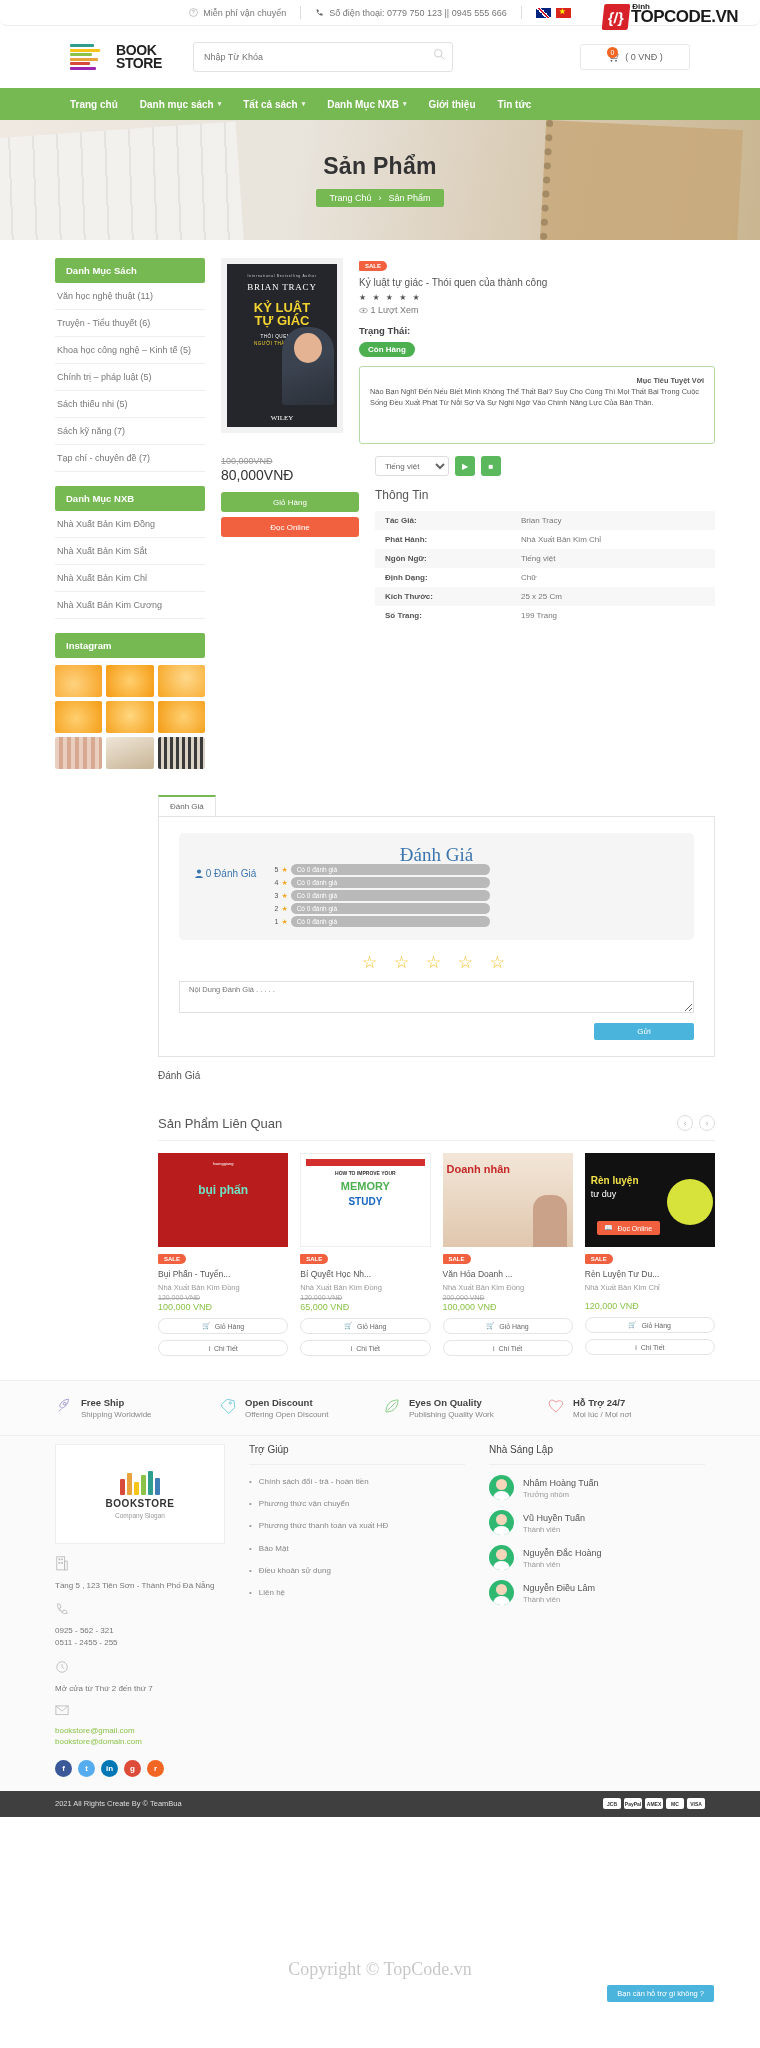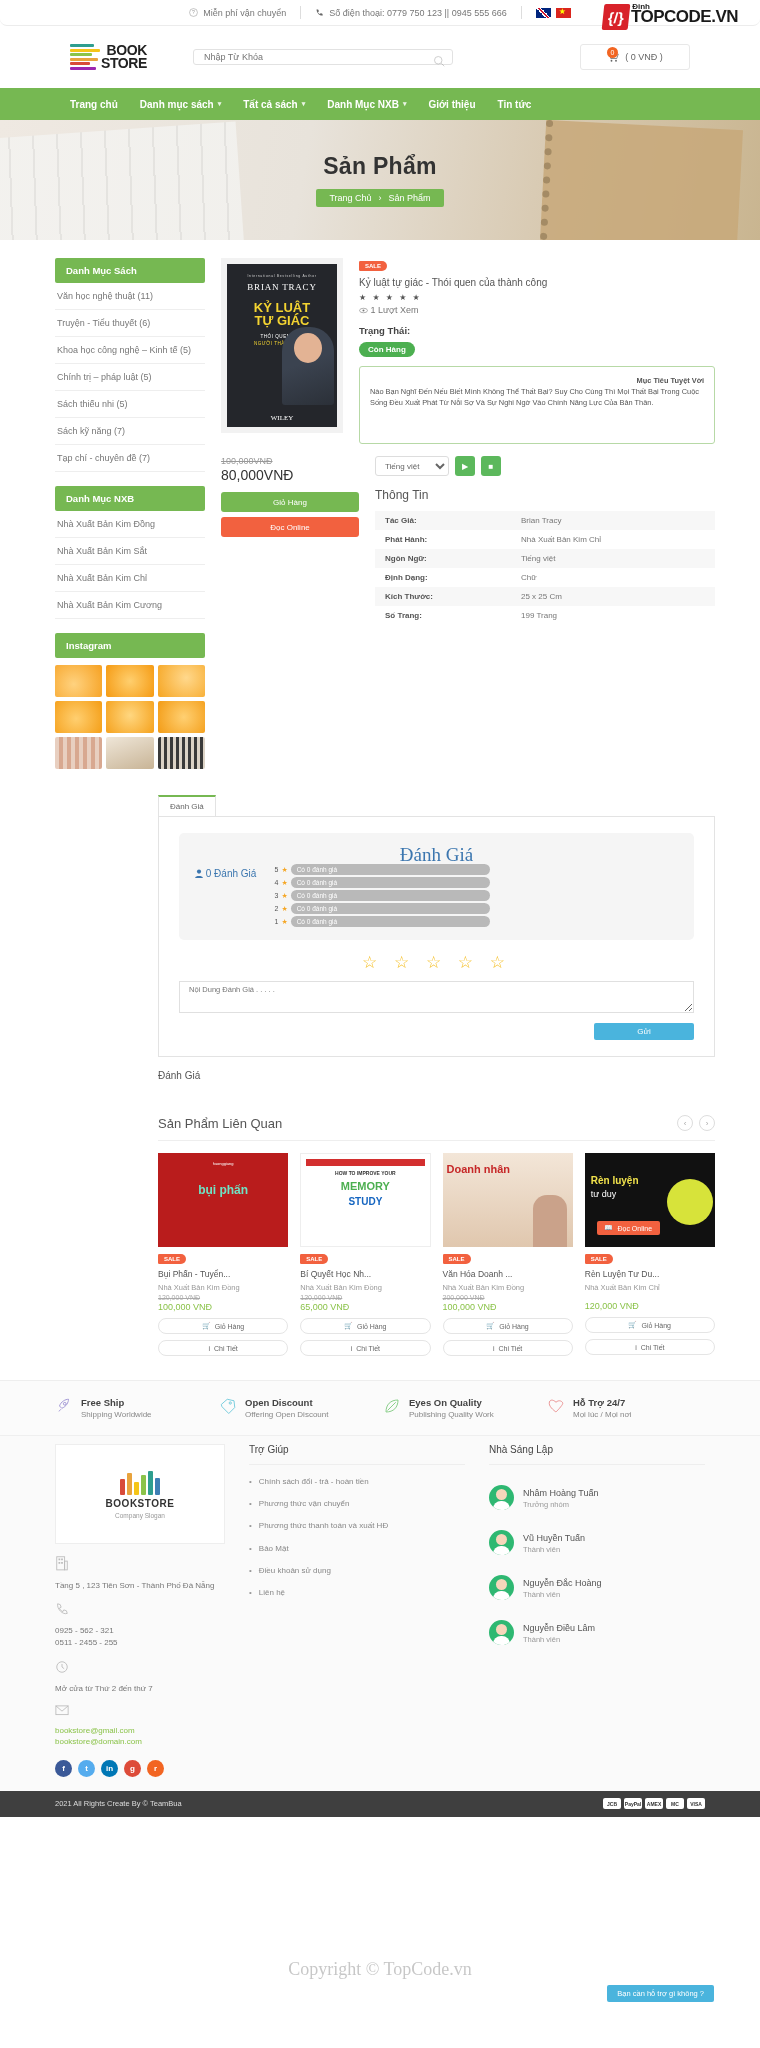--- a/index.html
+++ b/index.html
@@ -13,26 +13,26 @@
   .topbar { height: 26px; border-bottom: 1px solid #ececec; display: flex; align-items: center; justify-content: center; gap: 0; font-size: 9px; color: #777; border-radius: 7px; }
   .topbar .seg { display: flex; align-items: center; gap: 5px; padding: 0 14px; }
   .topbar .divider { width: 1px; height: 13px; background: #ddd; }
   .flagbox { display: flex; gap: 4px; }
   .flag { width: 15px; height: 10px; display: inline-block; }
   .flag-uk { background: linear-gradient(45deg,#00247d 40%,#fff 40%,#fff 46%,#cf142b 46%,#cf142b 54%,#fff 54%,#fff 60%,#00247d 60%); }
   .flag-vn { background: #da251d; position: relative; }
   .flag-vn:after { content: "★"; position: absolute; color: #ff0; font-size: 8px; left: 3px; top: -2px; line-height: 12px; }
   
   .header { height: 62px; display: flex; align-items: center; padding: 0 70px; gap: 18px; }
-  .logo { display: flex; align-items: center; gap: 1px; width: 105px; text-align: right; }
+  .logo { display: flex; align-items: center; gap: 16px; width: 105px; }
   .logo-bars { display: flex; flex-direction: column; gap: 1.5px; width: 30px; }
   .logo-bars i { height: 3px; display: block; border-radius: 1px; }
   .logo-txt { font-weight: bold; font-size: 14px; line-height: 13px; letter-spacing: -0.4px; color: #222; }
   .searchwrap { flex: 1; max-width: 260px; position: relative; }
-  .searchwrap input { width: 100%; height: 16px; border: 1px solid #e2e2e2; border-radius: 3px; padding: 0 26px 0 10px; font-size: 9px; color: #999; font-family: inherit; }
+  .searchwrap input { width: 100%; height: 30px; border: 1px solid #e2e2e2; border-radius: 3px; padding: 0 26px 0 10px; font-size: 9px; color: #999; font-family: inherit; }
   .search-ico { position: absolute; right: 8px; top: 6px; width: 12px; height: 12px; opacity: .45; }
   .cartbtn { margin-left: auto; width: 110px; height: 26px; border: 1px solid #e8e8e8; border-radius: 3px; display: flex; align-items: center; justify-content: center; gap: 6px; font-size: 9px; color: #666; position: relative; }
   .cart-badge { position: absolute; left: 26px; top: 2px; width: 11px; height: 11px; background: #f26522; border-radius: 50%; color: #fff; font-size: 7px; display: flex; align-items: center; justify-content: center; }
   
   .nav { background: #76b852; height: 32px; display: flex; align-items: center; padding: 0 70px; gap: 22px; }
   .nav a { color: #fff; font-size: 10px; font-weight: bold; text-decoration: none; display: flex; align-items: center; gap: 4px; }
   .caret { font-size: 7px; opacity: .85; }
   
   .banner { height: 120px; background: linear-gradient(100deg,#efe9e2 0%,#e8e3db 40%,#d9cbb4 70%,#c9b590 100%); display: flex; flex-direction: column; align-items: center; justify-content: center; gap: 9px; position: relative; overflow: hidden; }
   .banner:before { content: ""; position: absolute; left: -10px; top: 10px; width: 250px; height: 120px; background: repeating-linear-gradient(92deg,#f4f4f2 0 22px,#e2e2e0 22px 24px); opacity: .75; transform: rotate(-4deg); }
@@ -135,21 +135,21 @@
   .frow { display: flex; gap: 9px; align-items: flex-start; margin-top: 11px; font-size: 8px; color: #777; line-height: 1.45; flex-direction: column; }
   .frow .ic { width: 14px; flex: none; opacity: .55; }
   .mail a { color: #8bc34a; text-decoration: none; display: block; }
   .socials { display: flex; gap: 6px; margin-top: 12px; }
   .socials i { width: 17px; height: 17px; border-radius: 50%; color: #fff; font-size: 8px; display: flex; align-items: center; justify-content: center; font-style: normal; font-weight: bold; }
   .fcol2, .fcol3 { flex: 1; }
   .fhead { font-size: 10px; color: #444; padding-bottom: 9px; border-bottom: 1px solid #eee; }
   .helplist { margin-top: 11px; }
   .helplist li { list-style: none; font-size: 8px; color: #888; margin-bottom: 11px; display: flex; gap: 7px; line-height: 1.4; }
   .helplist li:before { content: "•"; color: #999; }
-  .person { display: flex; align-items: center; gap: 9px; margin-top: 20px; }
+  .person { display: flex; align-items: center; gap: 9px; margin-top: 10px; }
   .ava { width: 25px; height: 25px; border-radius: 50%; background: #2eb872; flex: none; position: relative; overflow: hidden; }
   .ava:before { content: ""; position: absolute; left: 7px; top: 4px; width: 11px; height: 11px; border-radius: 50%; background: #f6d6bb; }
   .ava:after { content: ""; position: absolute; left: 4px; bottom: 0; width: 17px; height: 9px; border-radius: 8px 8px 0 0; background: #fff; }
   .pname { font-size: 9px; color: #555; }
   .prole { font-size: 7.5px; color: #999; margin-top: 2px; }
   .bottombar { background: #3f3f3f; height: 26px; display: flex; align-items: center; padding: 0 55px; }
   .bottombar .c { font-size: 7.5px; color: #ddd; }
   .pays { margin-left: auto; display: flex; gap: 3px; }
   .pays i { width: 18px; height: 11px; background: #fff; border-radius: 2px; font-style: normal; font-size: 5px; color: #333; display: flex; align-items: center; justify-content: center; font-weight: bold; }
   .chatbtn { position: absolute; right: 46px; bottom: 46px; background: #4ab4dd; color: #fff; font-size: 7.5px; padding: 4px 10px; border-radius: 2px; }

